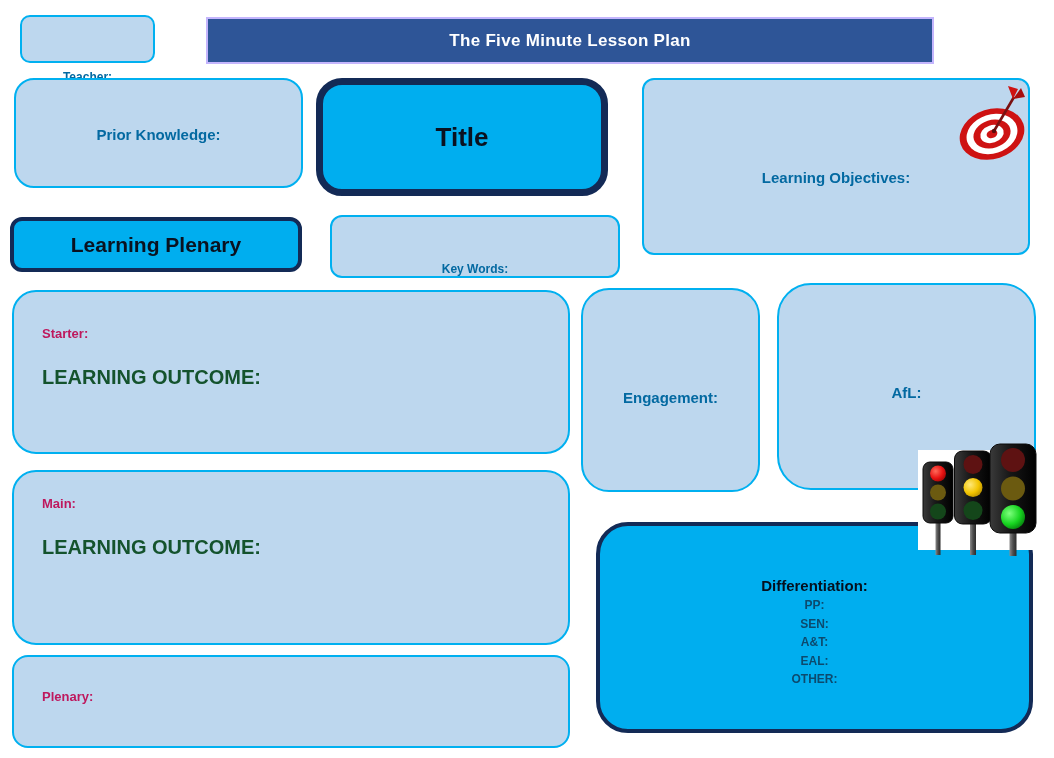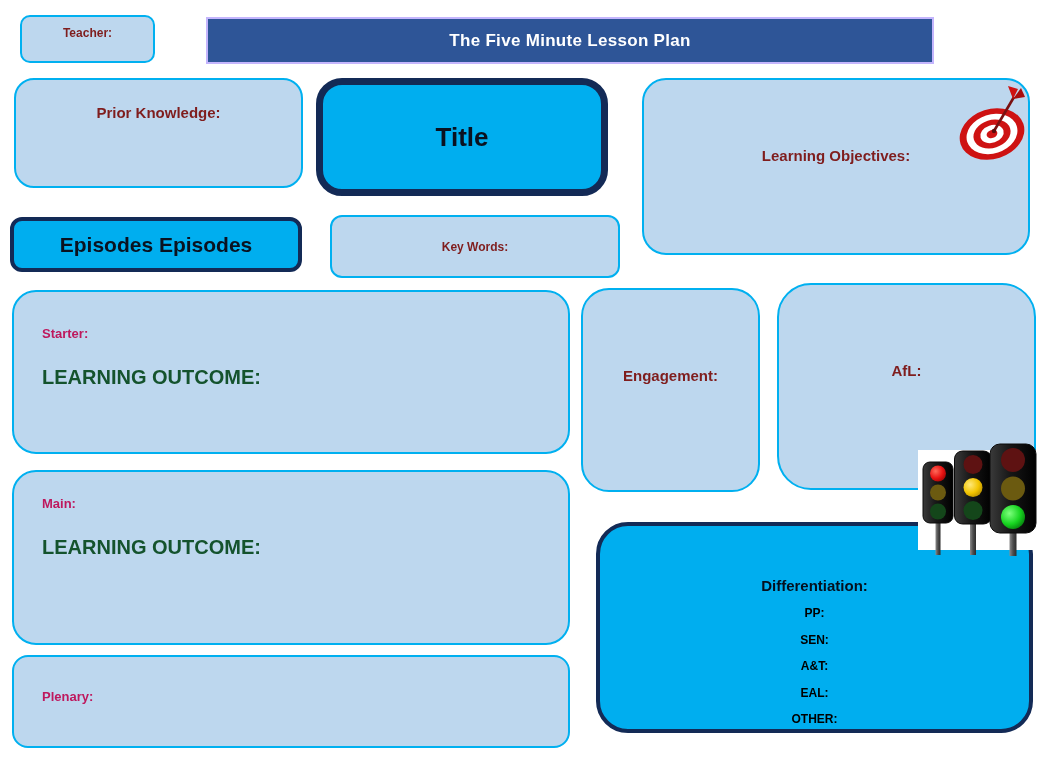--- a/index.html
+++ b/index.html
@@ -3,50 +3,50 @@
 <meta charset="utf-8">
 <style>
   html,body{margin:0;padding:0;background:#ffffff;}
   .canvas{
     position:relative;width:1054px;height:758px;background:#ffffff;
     font-family:"Liberation Sans",sans-serif;overflow:hidden;
   }
   .abs{position:absolute;box-sizing:border-box;}
   .light{background:#BDD7EE;border:2px solid #00B0F0;}
   .cyanbox{background:#00AEEF;border:4px solid #132A56;}
-  .lbl{font-weight:bold;color:#7f1d1d;}
+  .lbl{font-weight:bold;color:#0369a1;margin-top:44px;}
   .center{display:flex;align-items:center;justify-content:center;text-align:center;}
 
   .teacher-box{left:20px;top:15px;width:135px;height:48px;border-radius:10px;
     display:flex;justify-content:center;padding-top:9px;font-size:12px;}
   .title-bar{left:206px;top:17px;width:728px;height:47px;background:#2E5597;
     border:2px solid #c4b5fd;color:#ffffff;font-weight:bold;font-size:17px;letter-spacing:.3px;}
   .prior-box{left:14px;top:78px;width:289px;height:110px;border-radius:20px;
     padding-bottom:42px;font-size:15px;}
   .title-box{left:316px;top:78px;width:292px;height:118px;border-radius:26px;
     border-width:7px;font-size:26px;font-weight:bold;color:#0A1220;}
-  .lo-box{left:642px;top:78px;width:388px;height:177px;border-radius:24px;
+  .lo-box{left:642px;top:78px;width:388px;height:177px;border-radius:12px;
     padding-bottom:22px;font-size:15px;}
   .episodes-box{left:10px;top:217px;width:292px;height:55px;border-radius:12px;
     font-size:21px;font-weight:bold;color:#0A1220;}
   .keywords-box{left:330px;top:215px;width:290px;height:63px;border-radius:12px;font-size:12px;}
   .starter-box{left:12px;top:290px;width:558px;height:164px;border-radius:24px;
     padding:34px 20px 0 28px;}
   .engagement-box{left:581px;top:288px;width:179px;height:204px;border-radius:28px;
     padding-bottom:30px;font-size:15px;}
   .afl-box{left:777px;top:283px;width:259px;height:207px;border-radius:34px;
     padding-bottom:33px;font-size:15px;}
   .main-box{left:12px;top:470px;width:558px;height:175px;border-radius:24px;
     padding:24px 20px 0 28px;}
   .plenary-box{left:12px;top:655px;width:558px;height:93px;border-radius:16px;
     padding:32px 15px 0 28px;}
   .diff-box{left:596px;top:522px;width:437px;height:211px;border-radius:32px;
-    display:flex;flex-direction:column;align-items:center;padding-top:50px;z-index:2;gap:8px;}
+    display:flex;flex-direction:column;align-items:center;padding-top:50px;z-index:2;}
   .diff-title{font-size:15px;font-weight:bold;color:#05101e;line-height:20px;}
-  .diff-item{font-size:12px;font-weight:bold;color:#000000;line-height:18.5px;}
+  .diff-item{font-size:12px;font-weight:bold;color:#0c4a6e;line-height:18.5px;}
 
   .small-lbl{font-size:13px;font-weight:bold;color:#be185d;line-height:15px;}
   .outcome-lbl{font-size:20px;font-weight:bold;color:#14532d;line-height:20px;margin-top:26px;}
 
   .traffic-white{left:918px;top:450px;width:120px;height:100px;background:#ffffff;z-index:4;}
   .tl{position:absolute;z-index:5;}
   .target-wrap{left:956px;top:84px;width:78px;height:84px;z-index:5;}
 </style>
 </head>
 <body>
@@ -113,21 +113,21 @@
         <ellipse cx="36" cy="50" rx="5.5" ry="4" fill="#CE1212"></ellipse>
       </g>
       <line x1="38" y1="47" x2="58" y2="13" stroke="#7A1010" stroke-width="2.6"></line>
       <polygon points="57,15 52,2 62,5" fill="#CE1212"></polygon>
       <polygon points="57,15 65,4 69,13" fill="#A80D0D"></polygon>
       <circle cx="38" cy="47" r="2.2" fill="#5c0a0a"></circle>
     </svg>
   </div>
 
   <div class="abs cyanbox episodes-box center">
-    <span>Episodes Episodes</span>
+    <span>Learning Plenary</span>
   </div>
 
   <div class="abs light keywords-box center">
     <span class="lbl">Key Words:</span>
   </div>
 
   <div class="abs light starter-box">
     <div class="small-lbl">Starter:</div>
     <div class="outcome-lbl">LEARNING OUTCOME:</div>
   </div>

